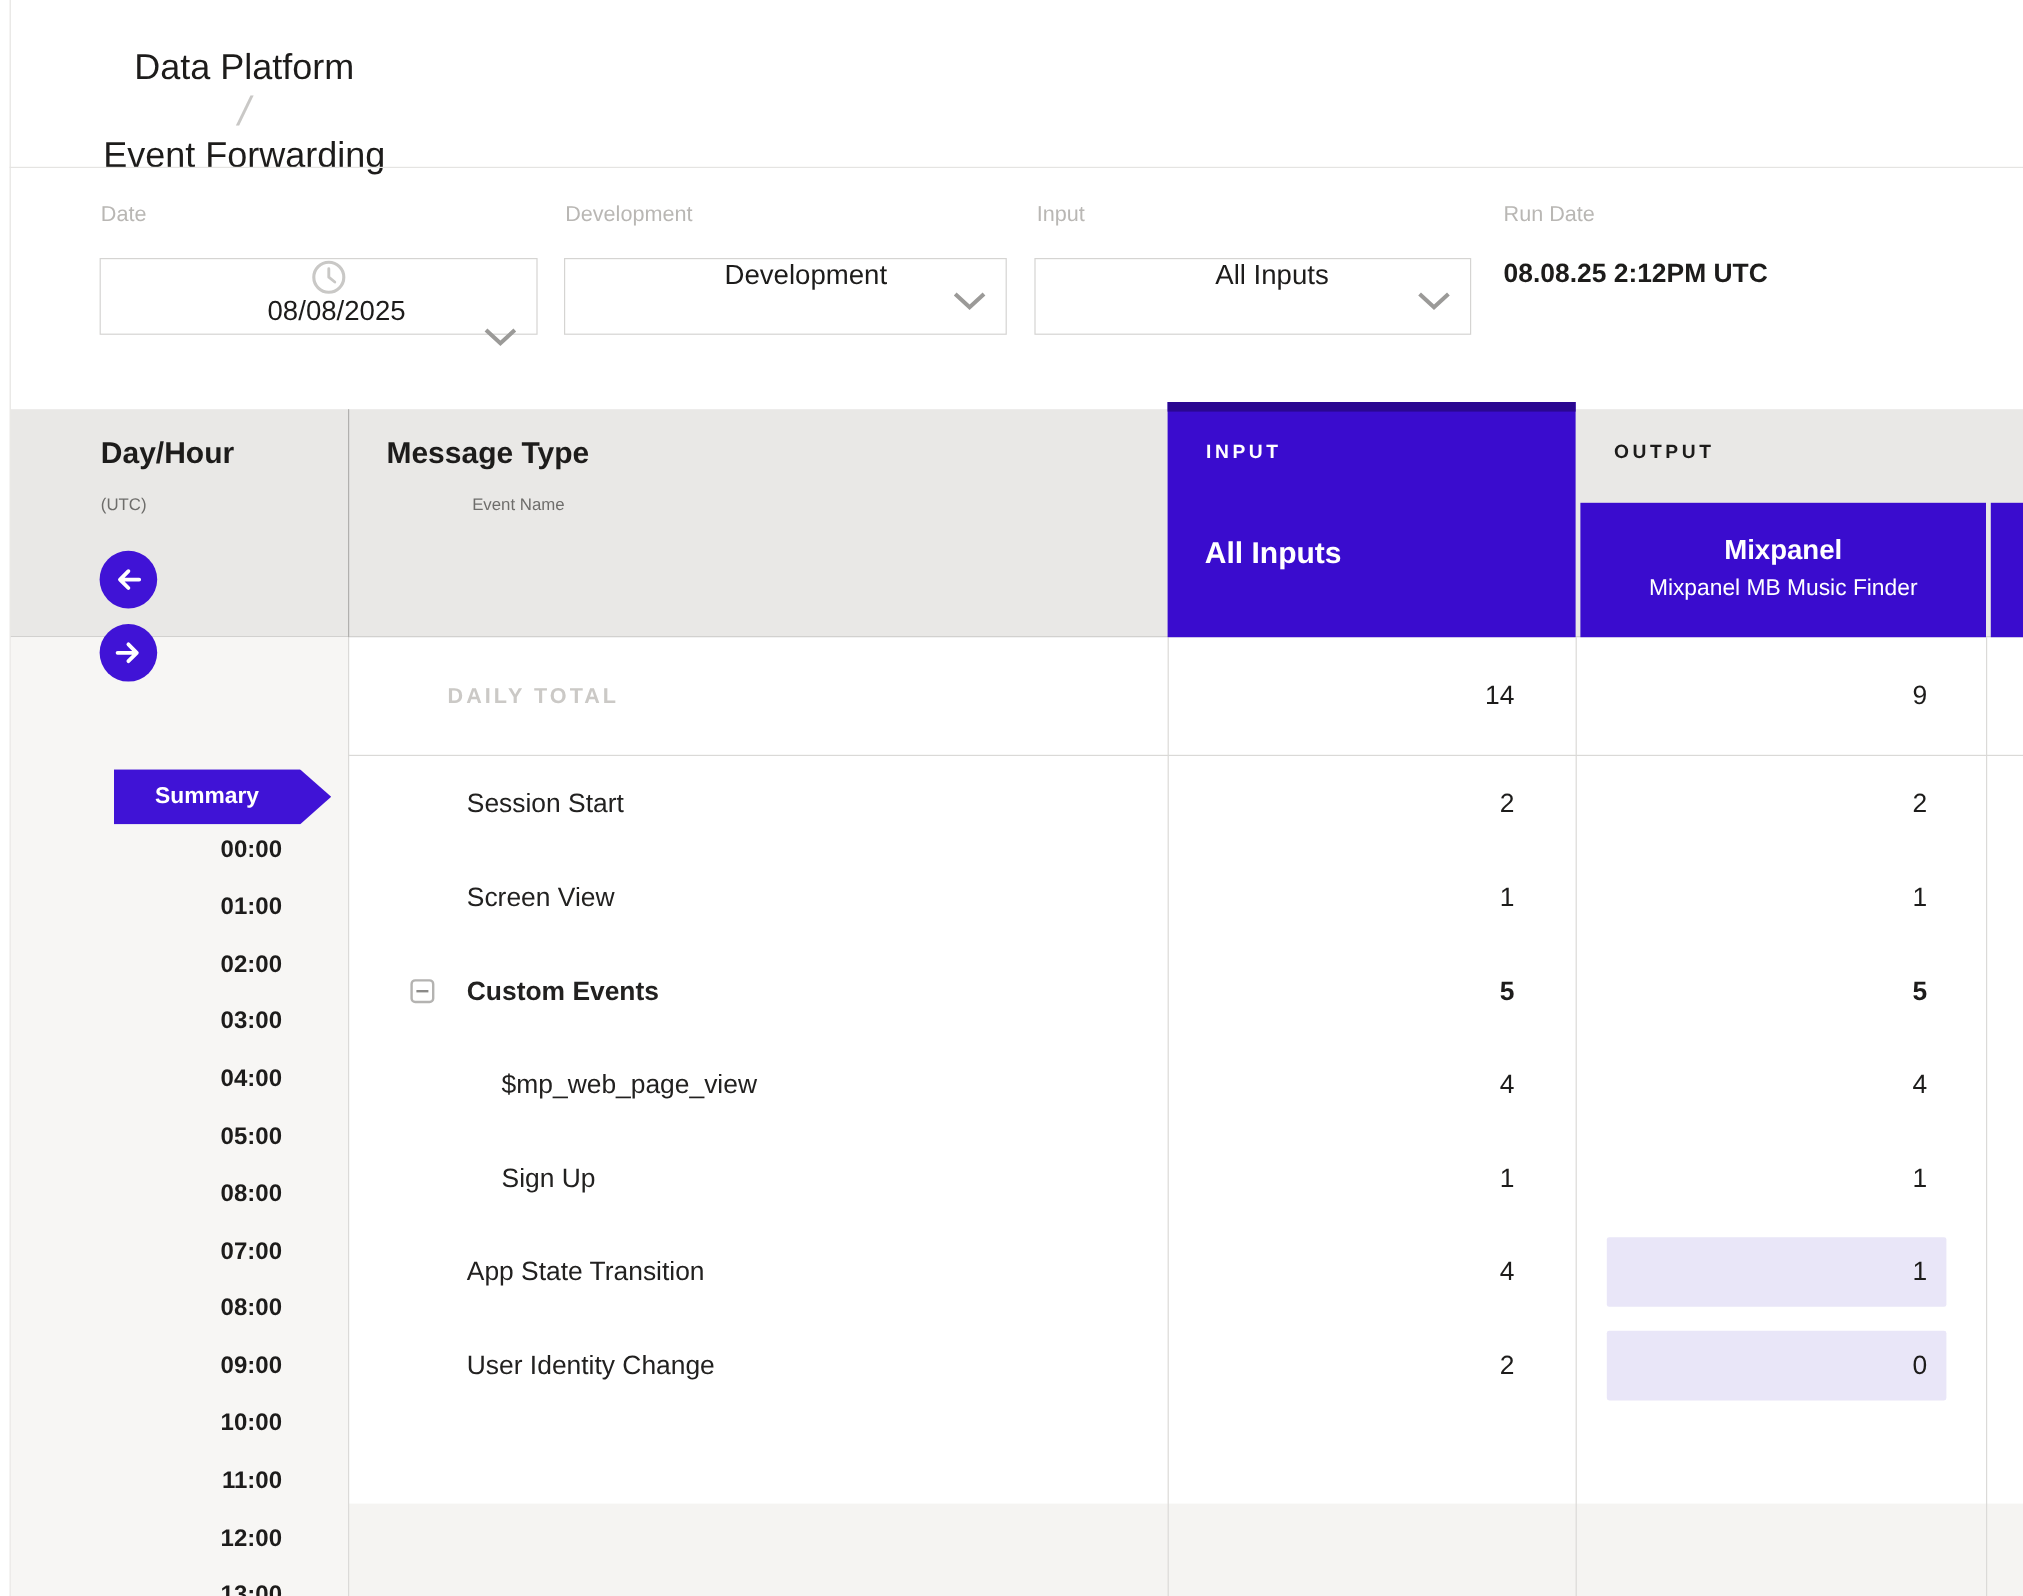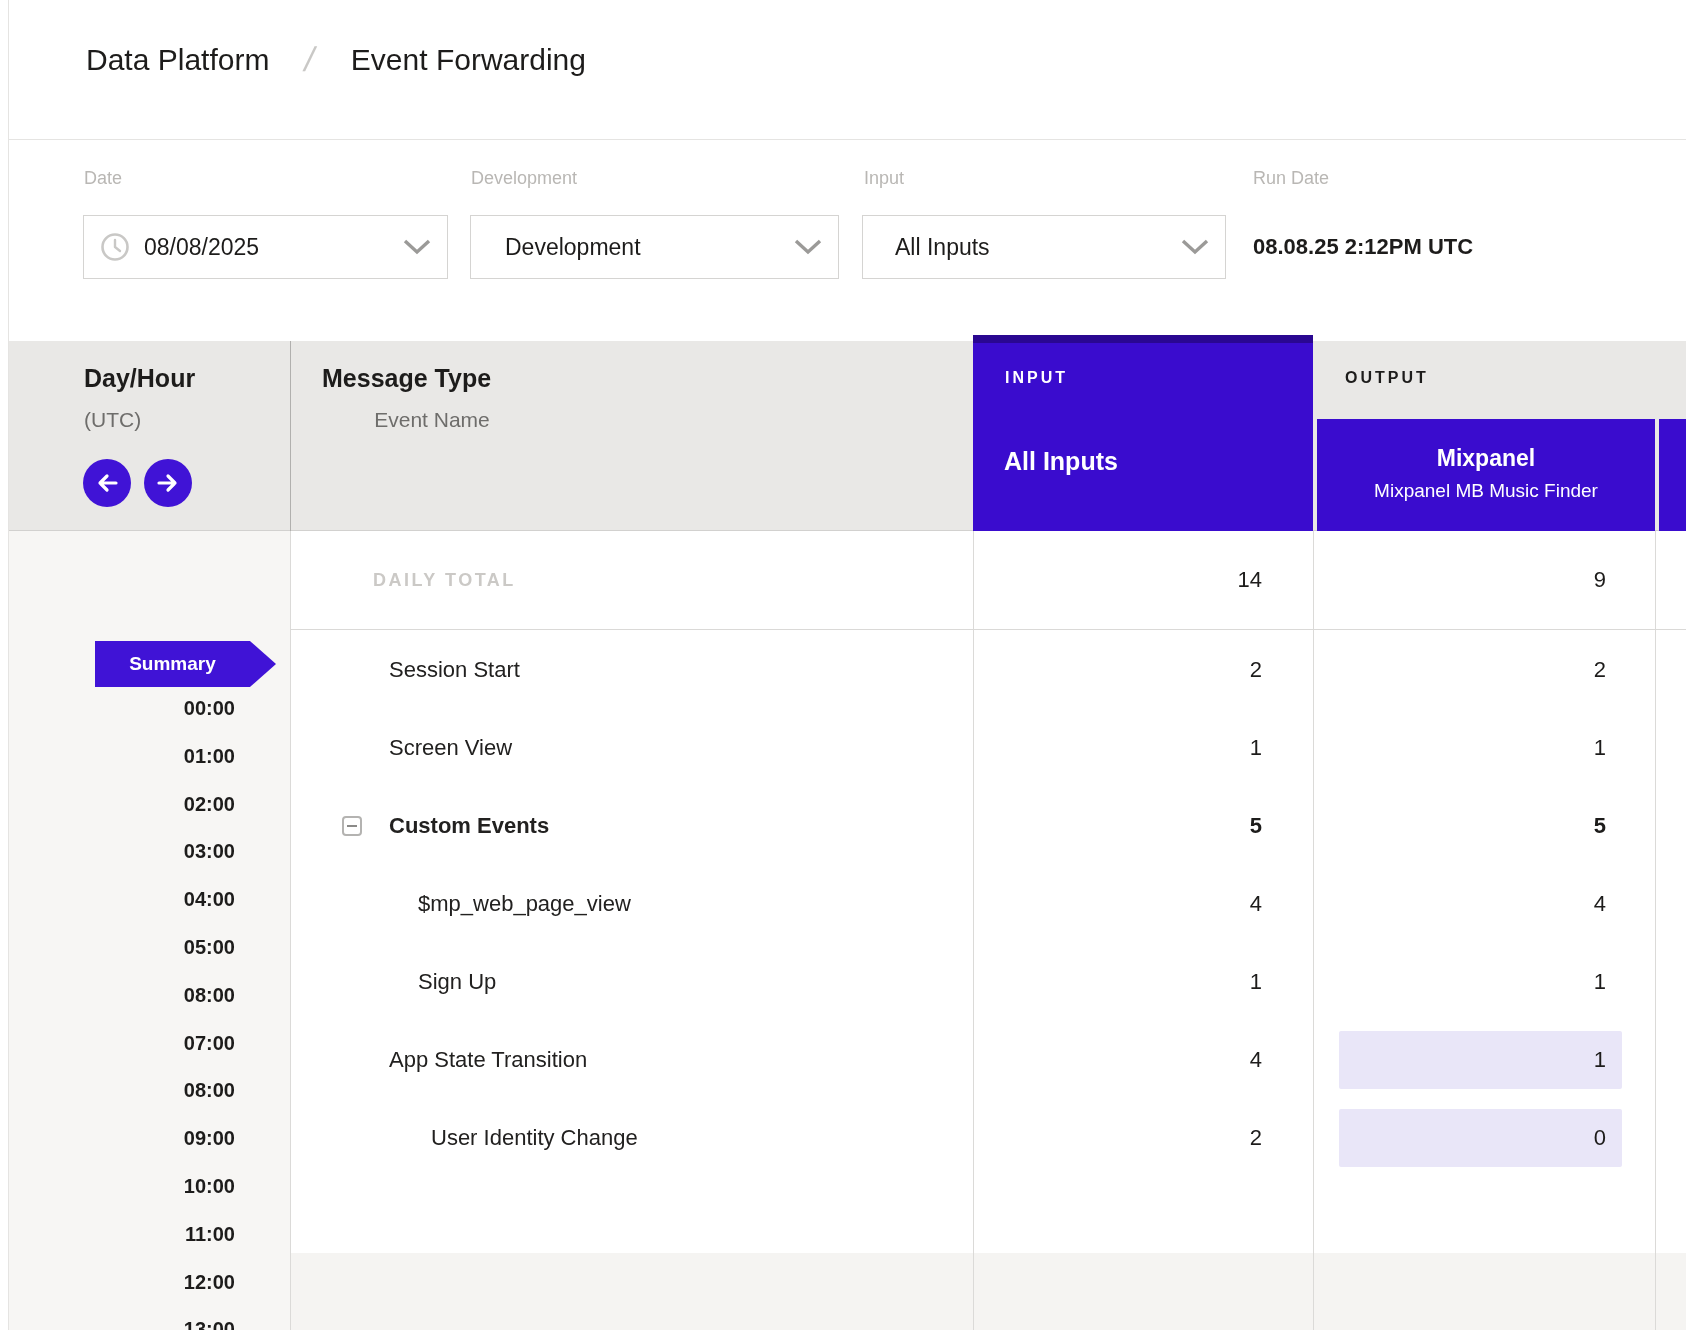--- a/index.html
+++ b/index.html
@@ -5,40 +5,40 @@
   :root{
     --purple:#3a0cce; --purple-dark:#2a0791; --accent:#4013d6;
     --hl:#e9e6f8; --band:#e9e8e6; --leftcol:#f7f6f4; --footer:#f5f4f2;
     --txt:#1d1c1b; --muted:#6e6d6b; --faint:#b9b7b4; --ghost:#cbc9c6;
     --line-light:#e5e4e2; --line-med:#d5d4d2; --line-dark:#b1b0ae; --line-body:#dbdad8;
   }
   *{margin:0;padding:0;box-sizing:border-box;}
   html,body{width:1686px;height:1330px;overflow:hidden;background:#fff;
     font-family:"Liberation Sans","DejaVu Sans",sans-serif;color:var(--txt);}
   .page{position:relative;width:1686px;height:1330px;overflow:hidden;}
-  .abs{position:absolute;}
+  .abs{position:absolute;flex-direction:column;}
 
   
   .left-border{left:8px;top:0;bottom:0;width:1px;background:var(--line-light);}
   .breadcrumb{left:86px;top:40px;font-size:30px;font-weight:500;display:flex;align-items:center;}
   .crumb-sep{color:#c9c8c6;font-weight:300;font-size:34px;margin:0 36px;transform:skewX(-12deg);}
   .top-divider{left:8px;right:0;top:139px;height:1px;background:var(--line-light);}
 
   
   .filter-label{top:168px;font-size:18px;color:var(--faint);}
   .filter-box{top:215px;height:64px;background:#fff;border:1px solid var(--line-med);
     display:flex;align-items:center;font-size:23px;font-weight:400;cursor:pointer;}
   .chev{margin-left:auto;margin-right:16px;flex:0 0 auto;}
   .run-value{top:215px;height:64px;display:flex;align-items:center;font-size:22px;font-weight:700;}
 
   
   .band{left:9px;right:0;top:341px;height:190px;background:var(--band);border-bottom:1px solid #d2d1cf;}
   .band-colsep{left:290px;top:341px;height:190px;width:1px;background:var(--line-dark);z-index:3;}
   .hdr-title{font-size:25px;font-weight:700;line-height:30px;}
-  .hdr-sub{font-size:21px;color:var(--muted);line-height:24px;}
+  .hdr-sub{font-size:14px;color:var(--muted);line-height:24px;}
   .nav-btn{width:48px;height:48px;border-radius:50%;background:var(--accent);border:none;
     display:inline-flex;align-items:center;justify-content:center;cursor:pointer;}
   .group-label{font-size:16px;font-weight:700;letter-spacing:3px;}
 
   .input-block{left:973px;top:335px;width:340px;height:196px;background:var(--purple);z-index:2;color:#fff;}
   .input-block .strip{position:absolute;left:0;top:0;right:0;height:8px;background:var(--purple-dark);}
   .output-col-block{top:419px;height:112px;background:var(--purple);color:#fff;z-index:2;text-align:center;}
   .col-title{font-size:23px;font-weight:700;margin-top:24px;line-height:30px;}
   .col-sub{font-size:19px;margin-top:6px;line-height:24px;}
 
@@ -221,21 +221,21 @@
 
   <div class="event-row hl">
 
     <span class="event-label" style="left: 389px;">App State Transition</span>
     <span class="cell-in num">4</span>
     <span class="cell-out num">1</span>
   </div>
 
   <div class="event-row hl">
 
-    <span class="event-label" style="left: 389px; margin-left: 42px;">User Identity Change</span>
+    <span class="event-label" style="left: 389px;">User Identity Change</span>
     <span class="cell-in num">2</span>
     <span class="cell-out num">0</span>
   </div>
 </div>
 
   <div class="abs summary-badge">Summary</div>
   <div id="hours"></div>
 
 <div class="hour" style="top: 694px;">00:00</div>
     <div class="hour" style="top: 742px;">01:00</div>

